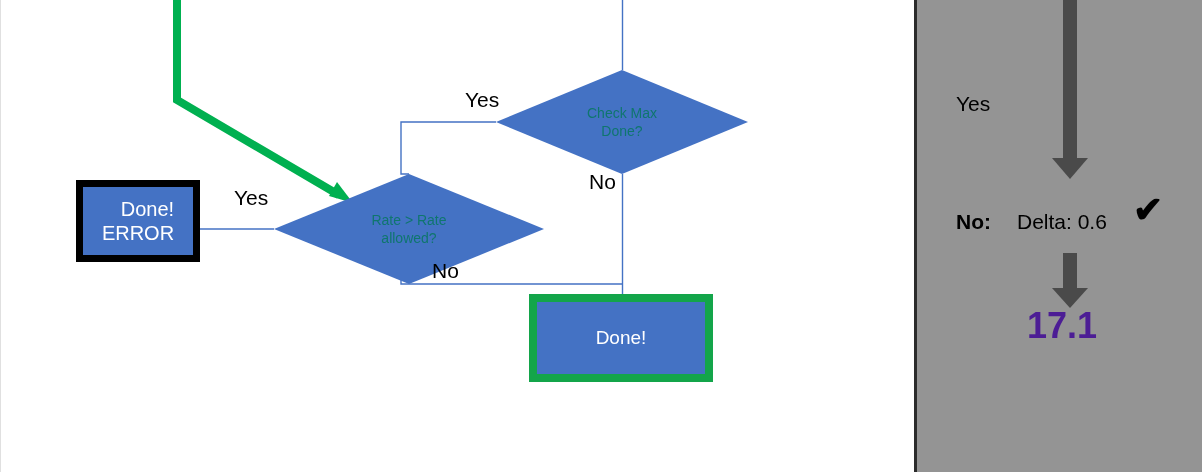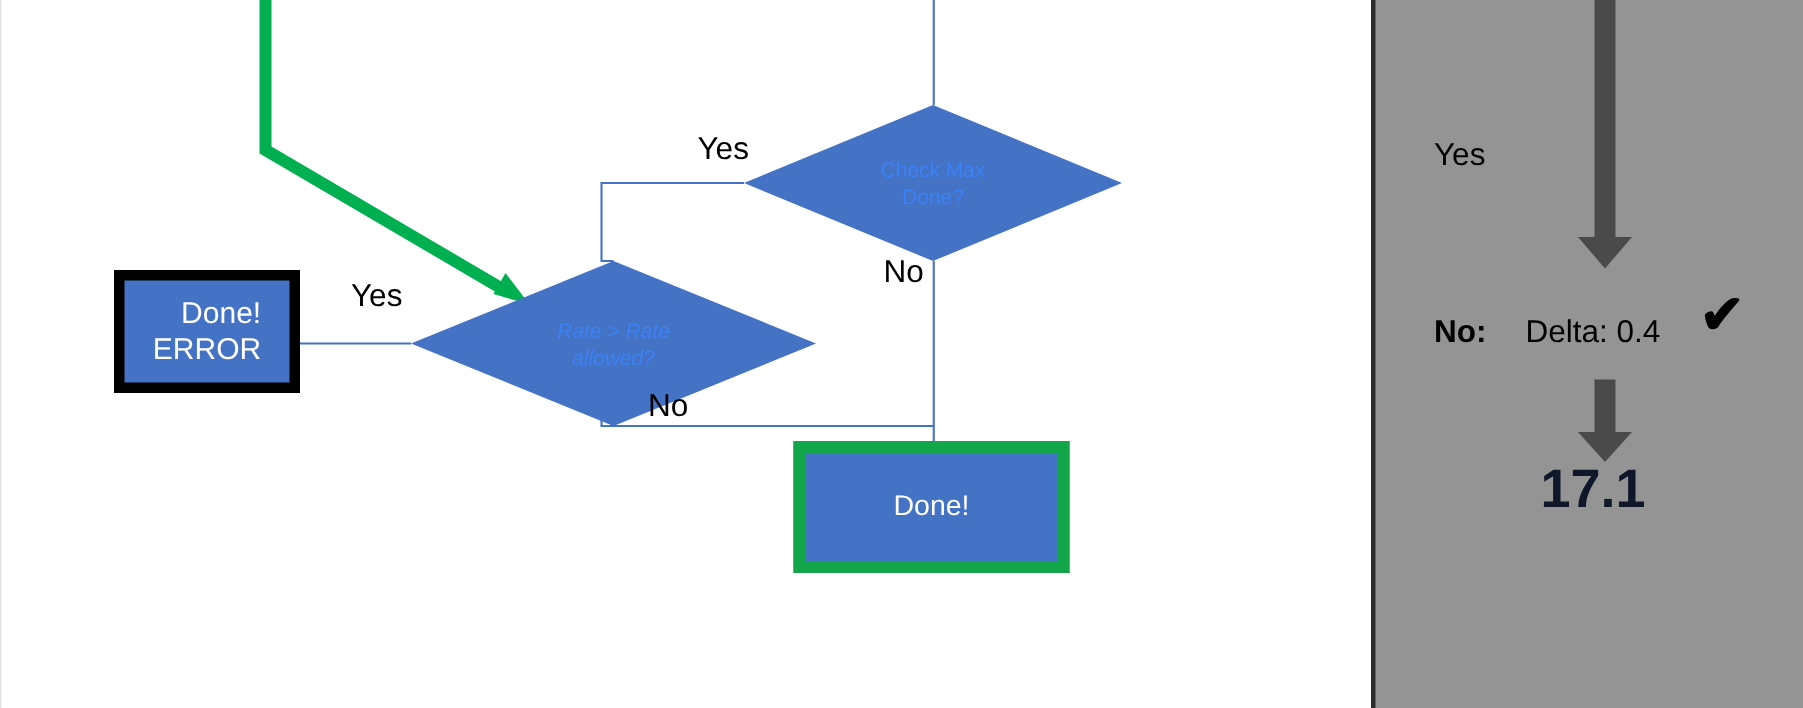--- a/index.html
+++ b/index.html
@@ -81,37 +81,36 @@
   }
   .diamond-label {
     position: absolute;
     left: 0; top: 0;
     width: 100%;
     height: 100%;
     display: flex;
     align-items: center;
     justify-content: center;
     text-align: center;
-    color: #3b82f6;
+    color: #0f766e;
     font-size: 14px;
     line-height: 1.3;
     pointer-events: none;
   }
   #node-check-max-rate {
     left: 495px;
     top: 70px;
     width: 252px;
     height: 104px;
   }
   #node-rate-gt-allowed {
     left: 273px;
     top: 174px;
     width: 270px;
     height: 110px;
-    font-style: italic;
   }
 
   
   .edge-label {
     position: absolute;
     color: #000000;
     font-size: 21px;
     white-space: nowrap;
   }
   #label-yes-upper { left: 464px; top: 88px; }
@@ -150,21 +149,21 @@
     top: 192px;
     font-size: 36px;
     font-weight: bold;
     line-height: 1;
   }
   #panel-value {
     left: 110px;
     top: 305px;
     font-size: 36px;
     font-weight: bold;
-    color: #0f172a;
+    color: #4c1d95;
   }
 </style>
 </head>
 <body>
 
 <div id="stage">
 
   <div id="flow-canvas">
 
     <svg id="flow-svg" viewBox="0 0 913 472">
@@ -234,18 +233,18 @@
       </g>
 
       <g>
         <rect x="146" y="253" width="14" height="38" fill="#4A4A4A"></rect>
         <path d="M135,288 L171,288 L153,308 Z" fill="#4A4A4A"></path>
       </g>
     </svg>
 
     <div class="panel-text" id="panel-yes">Yes</div>
     <div class="panel-text" id="panel-no">No:</div>
-    <div class="panel-text" id="panel-delta">Delta: 0.4</div>
+    <div class="panel-text" id="panel-delta">Delta: 0.6</div>
     <div class="panel-text" id="panel-check">✔</div>
     <div class="panel-text" id="panel-value">17.1</div>
   </div>
 
 </div>
 
 </body></html>

